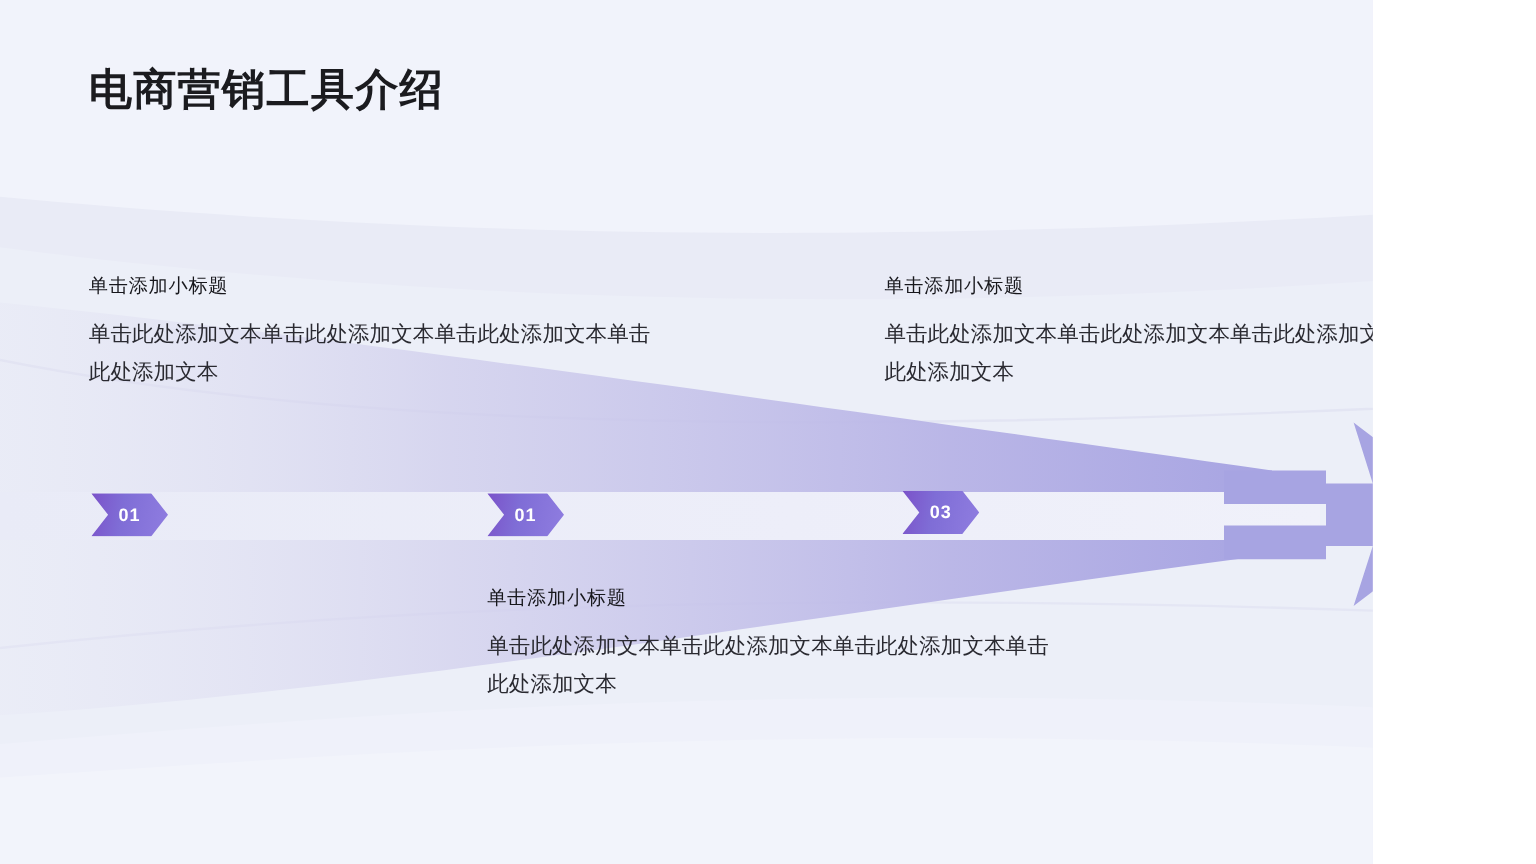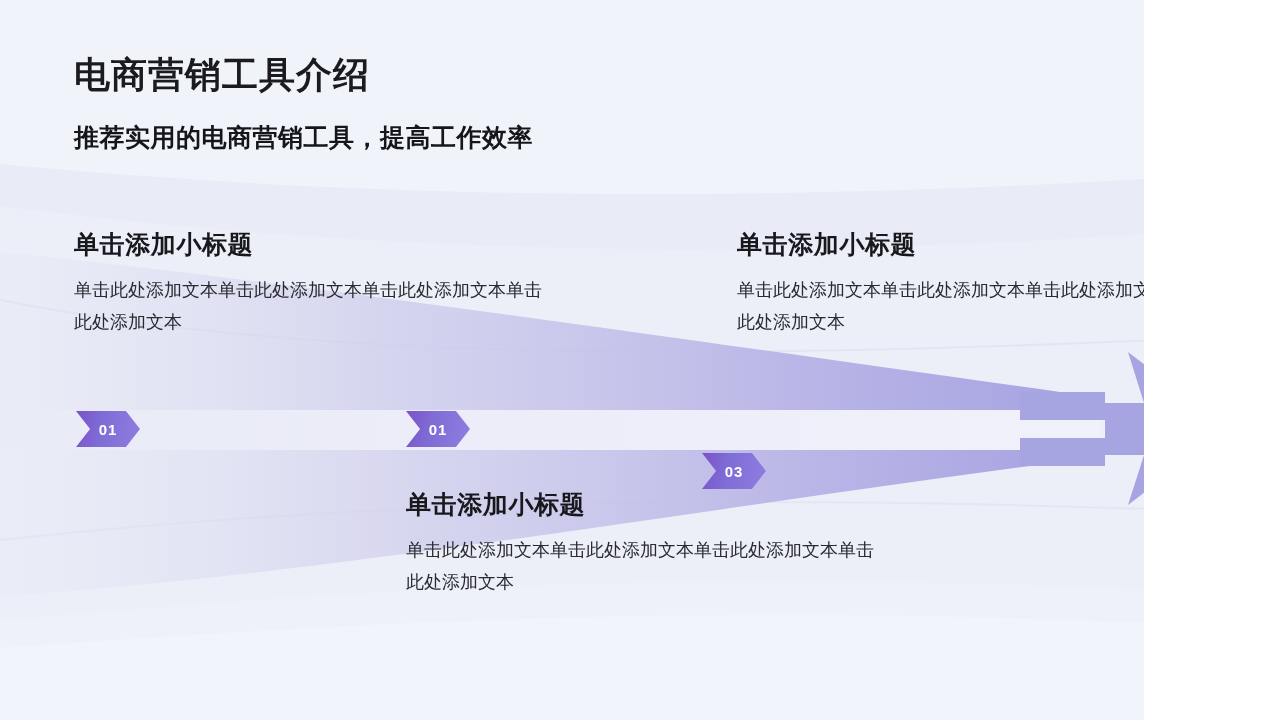--- a/index.html
+++ b/index.html
@@ -46,22 +46,22 @@
     line-height: 1.3;
     margin: 24px 0 0 0;
     white-space: nowrap;
   }
 
   
   .tblock {
     position: absolute;
   }
   .tblock .t-head {
-    font-size: 25px;
-    font-weight: 700;
+    font-size: 16px;
+    font-weight: 400;
     color: #17171c;
     letter-spacing: 0.6px;
     margin: 0 0 14px 0;
     white-space: nowrap;
   }
   .tblock .t-body {
     font-size: 18px;
     font-weight: 400;
     color: #2a2a31;
     line-height: 1.75;
@@ -82,21 +82,21 @@
     letter-spacing: 0.8px;
     display: flex;
     align-items: center;
     justify-content: center;
     background: linear-gradient(100deg, #7b52c9 0%, #7f6dd6 40%, #8f7de0 100%);
     clip-path: polygon(0% 0%, 78% 0%, 100% 50%, 78% 100%, 0% 100%, 22% 50%);
     filter: drop-shadow(2px 3px 4px rgba(90, 70, 150, 0.28));
   }
   #badge-1 { left: 76px;  top: 411px; }
   #badge-2 { left: 406px; top: 411px; }
-  #badge-3 { left: 702px; top: 409px; margin-top: 44px; }
+  #badge-3 { left: 752px; top: 409px; }
 </style>
 </head>
 <body>
 
 <div id="slide">
 
   <svg class="bg-layer" viewBox="0 0 1280 720" preserveAspectRatio="none" xmlns="http://www.w3.org/2000/svg">
     <defs>
       <linearGradient id="wgA" x1="0" y1="0" x2="1" y2="0.4">
         <stop offset="0%" stop-color="#dcdcf0"></stop>
@@ -152,21 +152,20 @@
 
     <g fill="#a7a4e2">
       <path d="M1020,392 L1105,392 L1105,420 L1020,420 Z"></path>
       <path d="M1020,438 L1105,438 L1105,466 L1020,466 Z"></path>
       <path d="M1128,352 L1228,429 L1128,505 L1144,455 L1105,455 L1105,403 L1144,403 Z"></path>
     </g>
   </svg>
 
   <div class="header">
     <h1 class="slide-title">电商营销工具介绍</h1>
-    <h2 class="slide-subtitle">推荐实用的电商营销工具，提高工作效率</h2>
   </div>
 
   <div class="tblock" id="block-1">
     <p class="t-head">单击添加小标题</p>
     <p class="t-body">单击此处添加文本单击此处添加文本单击此处添加文本单击此处添加文本</p>
   </div>
 
   <div class="tblock" id="block-2">
     <p class="t-head">单击添加小标题</p>
     <p class="t-body">单击此处添加文本单击此处添加文本单击此处添加文本单击此处添加文本</p>

